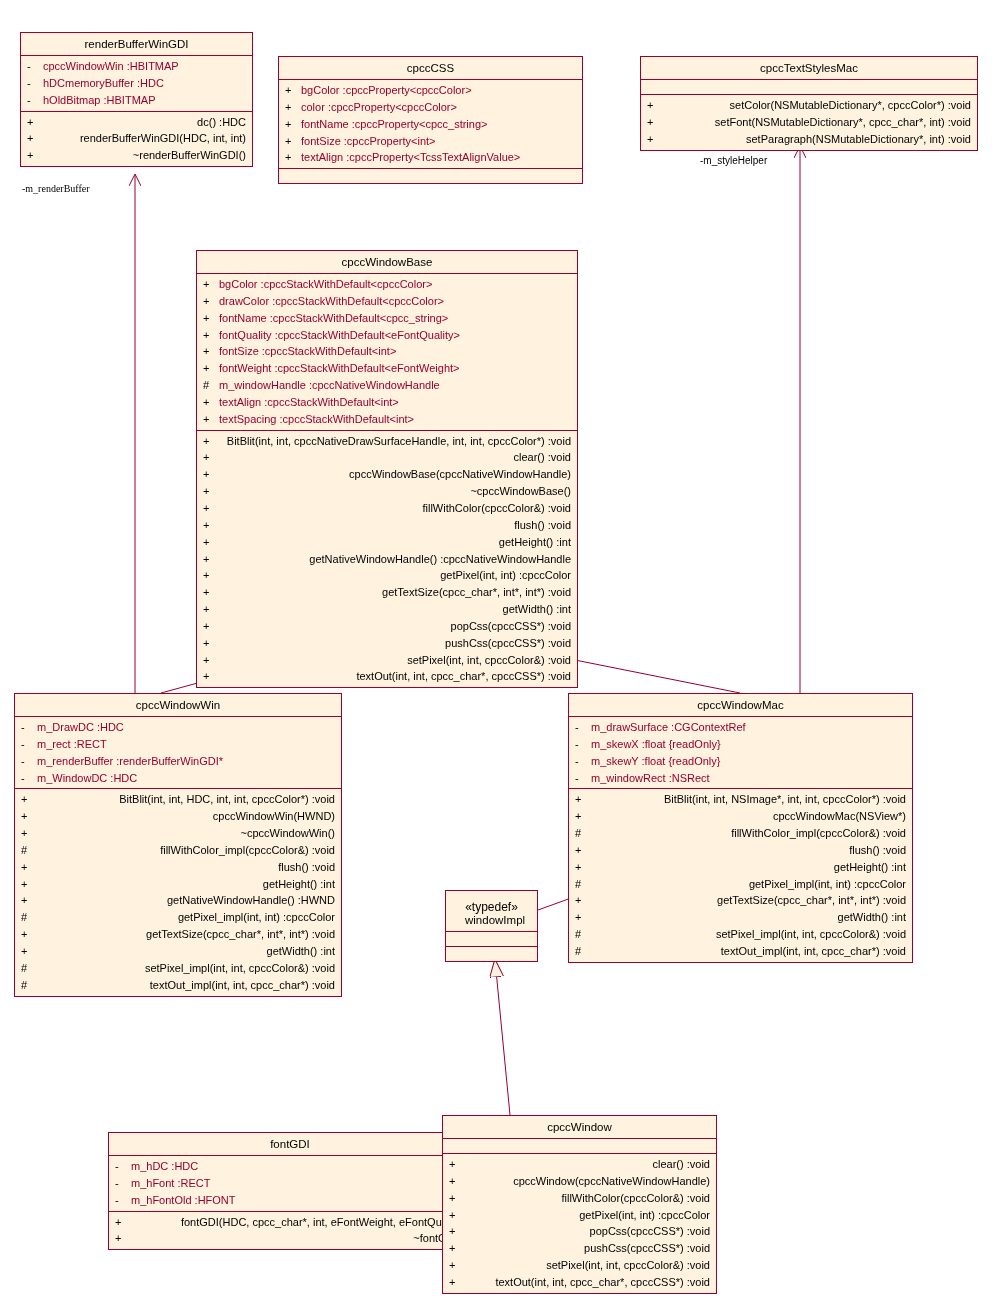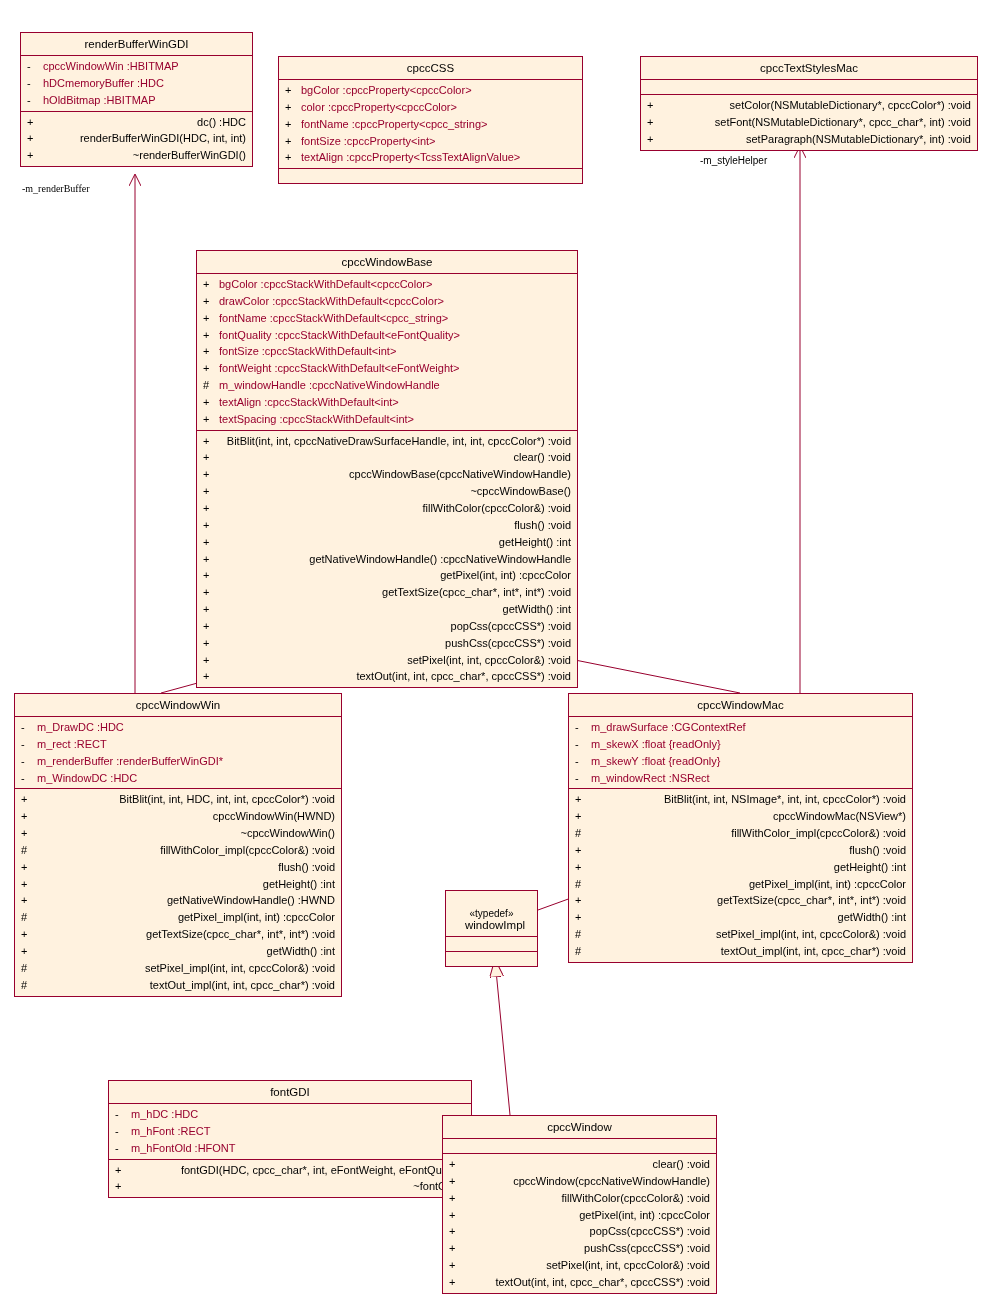--- a/index.html
+++ b/index.html
@@ -47,23 +47,22 @@
   .sig {
     flex: 1;
     overflow: hidden;
     text-overflow: clip;
   }
   .attr .sig { color: #98002e; }
   .op  .sig { color: #000; text-align: right; }
   .italic .sig { }
   .stereo {
     text-align: center;
-    font-size: 10px;
+    font-size: 12px;
     padding-top: 4px;
-    margin-top: 8px;
   }
   svg.arrows {
     position: absolute;
     left: 0; top: 0;
     width: 1000px;
     height: 1313px;
     pointer-events: none;
   }
   .edge-label {
     position: absolute;
@@ -426,21 +425,21 @@
     </div>
   </div>
 <div class="class-box" style="left: 445px; top: 890px; width: 93px;">
     <div class="class-title">
       <div class="stereo">«typedef»</div>
       <div>windowImpl</div>
     </div>
     <div class="section" style="min-height: 10px;"></div>
     <div class="section" style="min-height: 10px;"></div>
   </div>
-<div class="class-box" style="left: 108px; top: 1080px; width: 364px;">
+<div class="class-box" style="left: 108px; top: 1132px; width: 364px;">
     <div class="class-title">
       <div>fontGDI</div>
     </div>
     <div class="section">
       <div class="row attr">
         <span class="vis">-</span>
         <span class="sig">m_hDC  :HDC</span>
       </div>
       <div class="row attr">
         <span class="vis">-</span>

